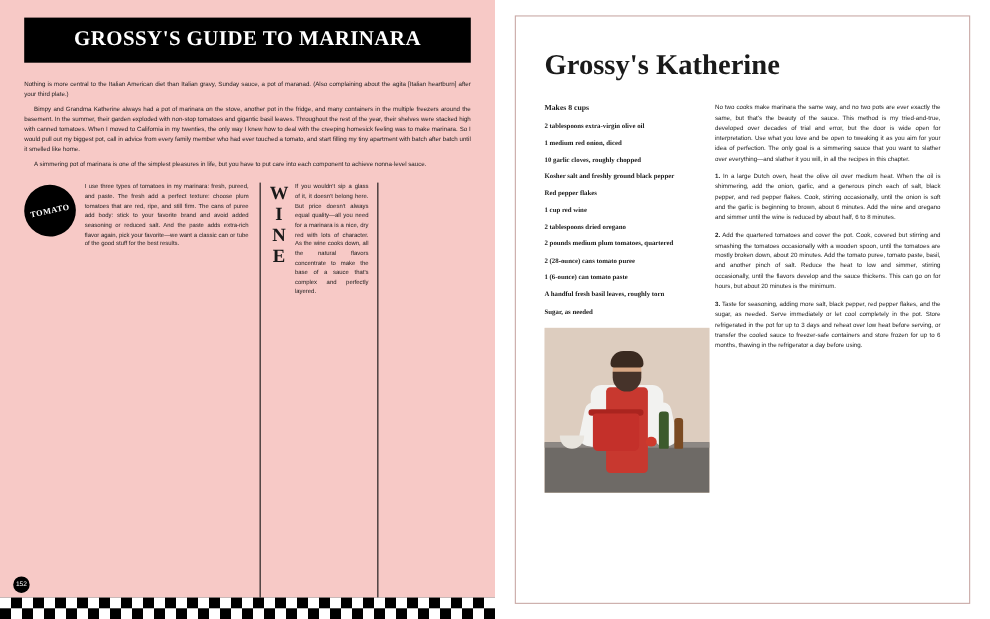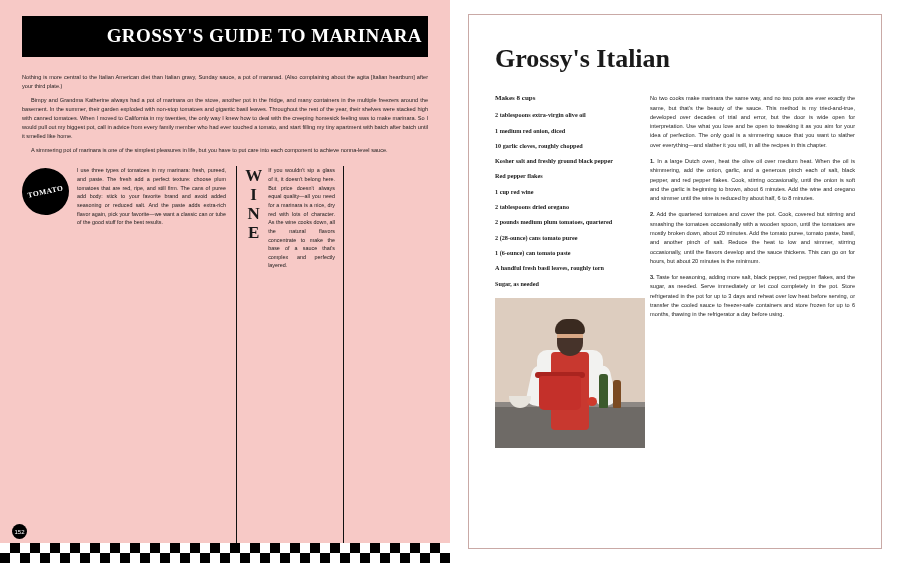--- a/index.html
+++ b/index.html
@@ -14,21 +14,21 @@
   
   .page-left{
     position:relative;
     width:450px;height:563px;
     background:#f7c9c6;
     box-sizing:border-box;
     padding:14px 22px 0 22px;
   }
   .title-band{
     background:#000;color:#fff;
-    text-align:right;
+    text-align:center;
     padding:9px 6px 10px 6px;
     margin:2px 0 16px 0;
   }
   .title-band h1{
     margin:0;
     font-family:"Liberation Serif", serif;
     font-weight:bold;
     font-size:19px;
     letter-spacing:.4px;
   }
@@ -165,21 +165,21 @@
         <div class="wine-text">If you wouldn't sip a glass of it, it doesn't belong here. But price doesn't always equal quality—all you need for a marinara is a nice, dry red with lots of character. As the wine cooks down, all the natural flavors concentrate to make the base of a sauce that's complex and perfectly layered.</div>
       </div>
     </div>
 
     <div class="page-num">152</div>
     <div class="checker"></div>
   </div>
 
   <div class="page-right">
     <div class="r-inner">
-      <div class="r-title">Grossy's Italian</div>
+      <div class="r-title">Grossy's Katherine</div>
 
       <div class="r-cols">
         <div class="col-left">
           <div class="makes">Makes 8 cups</div>
           <div class="ing">2 tablespoons extra-virgin olive oil</div>
           <div class="ing">1 medium red onion, diced</div>
           <div class="ing">10 garlic cloves, roughly chopped</div>
           <div class="ing">Kosher salt and freshly ground black pepper</div>
           <div class="ing">Red pepper flakes</div>
           <div class="ing">1 cup red wine</div>

